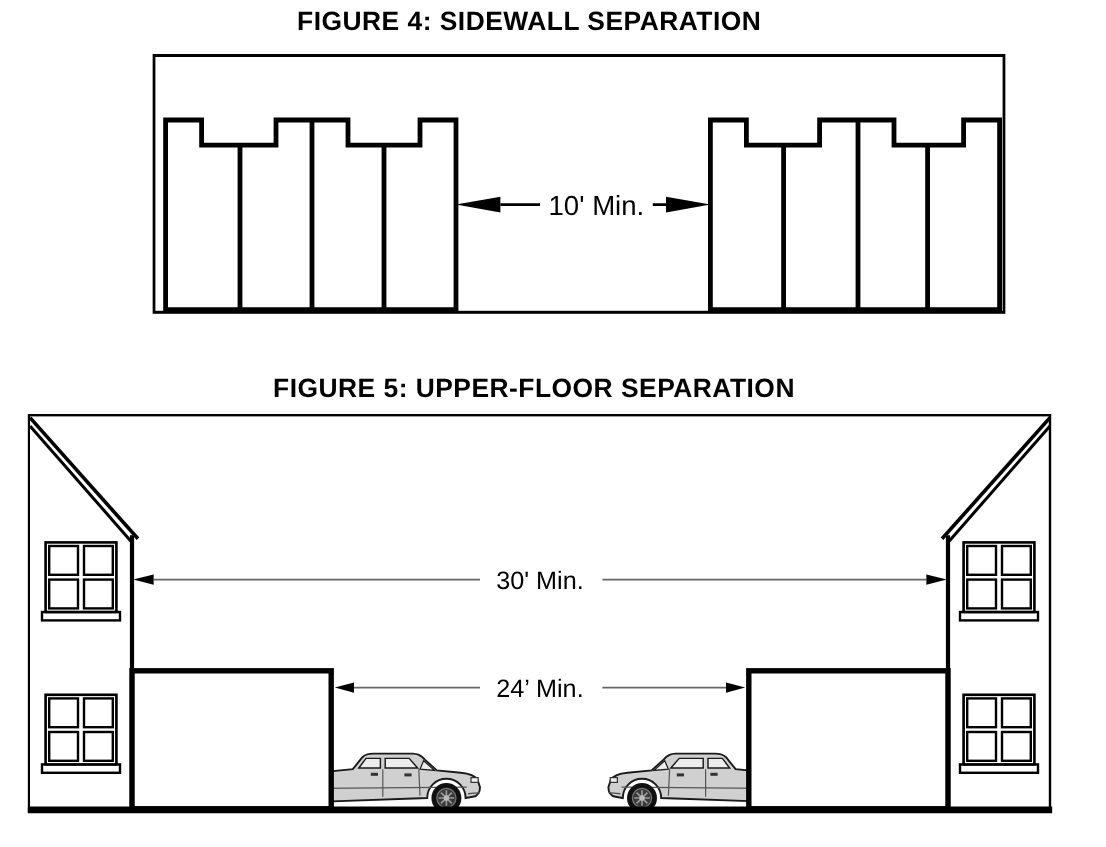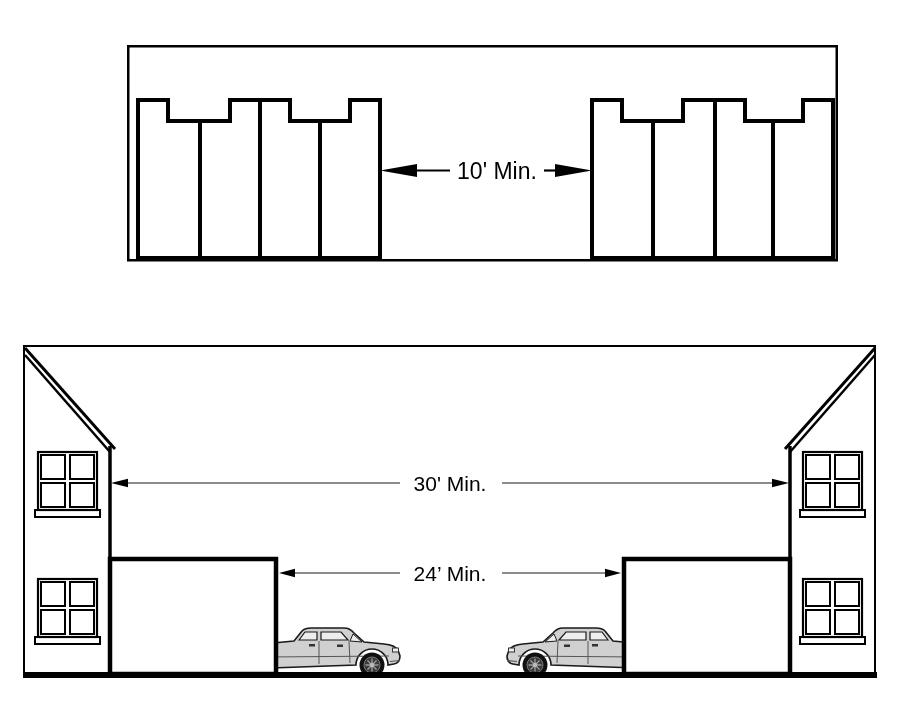--- a/index.html
+++ b/index.html
@@ -12,20 +12,21 @@
   svg{position:absolute;display:block;}
   #fig4-svg{left:127px;top:45px;}
   #fig5-svg{left:23px;top:345px;}
   svg text{font-family:"Liberation Sans",sans-serif;fill:#000;}
 </style>
 </head>
 <body>
 
 <div id="page">
 
+  <div id="fig4-title" class="fig-title">FIGURE 4: SIDEWALL SEPARATION</div>
 
   <svg id="fig4-svg" width="711" height="217" viewBox="0 0 711 217">
 
     <rect x="1.25" y="1.25" width="708.5" height="214" fill="#ffffff" stroke="#000000" stroke-width="2.5"></rect>
 
     <g>
       <path d="M11,213 V55 H41 V76 H103 V55 H163 V76 H223 V55 H253 V213 Z" fill="#ffffff" stroke="#000000" stroke-width="4"></path>
       <path d="M73,76 V213" stroke="#000000" stroke-width="4"></path>
       <path d="M133,55 V213" stroke="#000000" stroke-width="4"></path>
       <path d="M193,76 V213" stroke="#000000" stroke-width="4"></path>
@@ -40,20 +41,21 @@
 
     <g>
       <polygon points="253,125.5 290,119 290,132" fill="#000000"></polygon>
       <polygon points="465,125.5 428,119 428,132" fill="#000000"></polygon>
       <path d="M290,125.5 H323" stroke="#000000" stroke-width="2.2"></path>
       <path d="M417,125.5 H428" stroke="#000000" stroke-width="2.2"></path>
       <text x="370" y="134" font-size="23" text-anchor="middle">10' Min.</text>
     </g>
   </svg>
 
+  <div id="fig5-title" class="fig-title">FIGURE 5: UPPER-FLOOR SEPARATION</div>
 
   <svg id="fig5-svg" width="854" height="333" viewBox="0 0 854 333">
 
     <defs>
 
       <g id="car">
         <path d="M3,43 L3,28 Q3,21 12,20 L33,18 L41,8 Q44,5 50,5 L83,5 Q89,5 93,10
                  L103,19 L123,21 Q134,22 137,27 L139,33 Q139,40 133,41 L127,42
                  A16,16 0 0 0 95,42 L10,45 Q3,45 3,43 Z" fill="#d0d0d0" stroke="#1a1a1a" stroke-width="1.6"></path>
         <path d="M38,17 L44,9 L56,9 L56,17 Z" fill="#ededed" stroke="#1a1a1a" stroke-width="1.2"></path>

